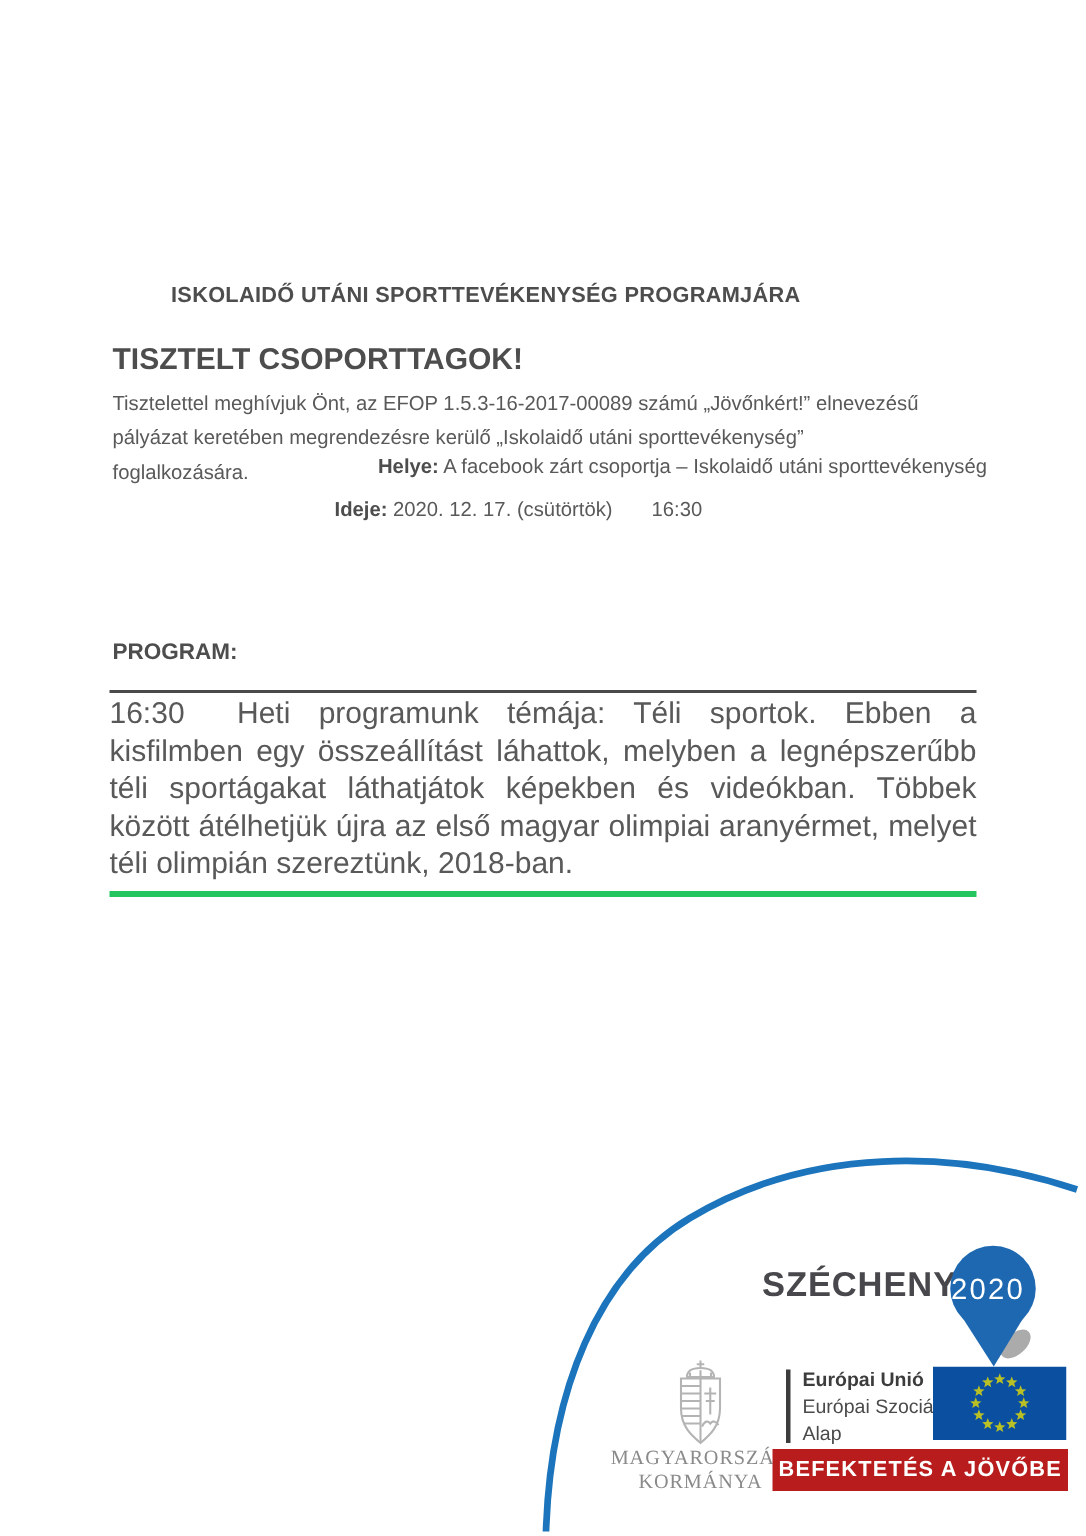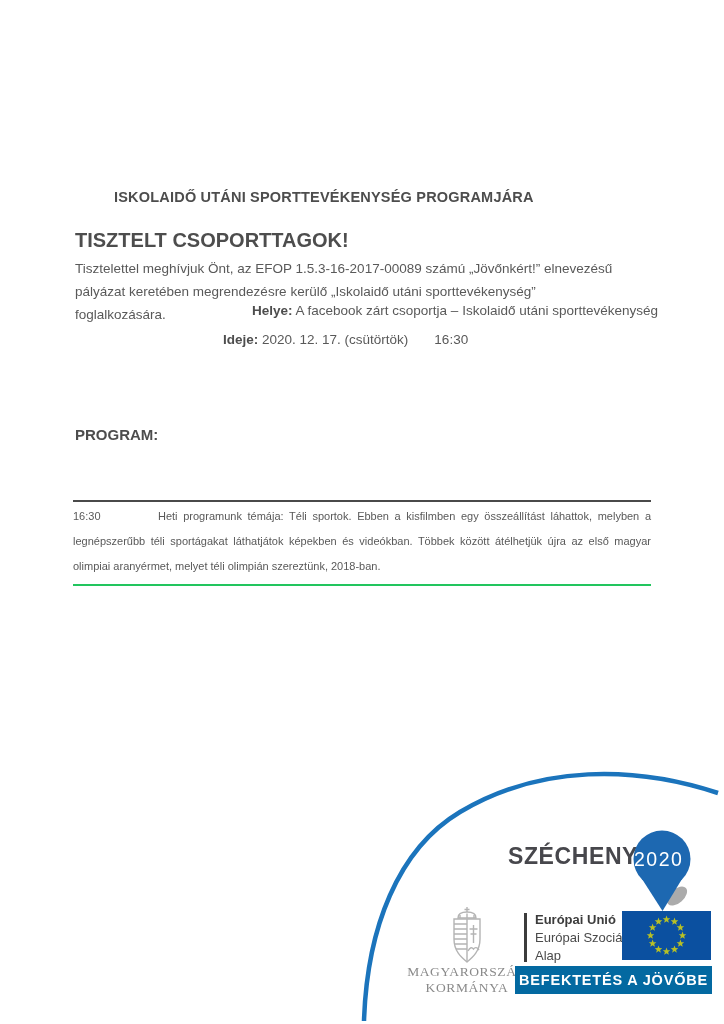--- a/index.html
+++ b/index.html
@@ -40,25 +40,24 @@
   .time-line{left:223px;top:332px;}
   .hour-gap{display:inline-block;width:26px;}
 
   .program-heading{
     left:75px;top:426px;
     font-size:15px;font-weight:bold;color:#4d4d4d;
   }
   .program-block{
     left:73px;top:460px;width:578px;
     border-top:2px solid #4a4a4a;
-    border-bottom:2px solid #22c55e;
+    border-bottom:4px solid #22c55e;
     padding:2px 0 5px 0;
-    font-size:11px;color:#595959;line-height:25px;
+    font-size:20px;color:#595959;line-height:25px;
     text-align:justify;
-    margin-top:40px;
   }
   .program-time{display:inline-block;width:85px;}
 
   .arc-svg{left:0;top:0;width:724px;height:1024px;pointer-events:none;}
 
   .szechenyi-text{
     left:508px;top:843px;
     font-size:23px;font-weight:bold;color:#47474c;
     letter-spacing:0.6px;
   }
@@ -76,21 +75,21 @@
     left:524px;top:913px;width:2.5px;height:49px;background:#3c3c3c;
   }
   .eu-text{
     left:535px;top:911px;
     font-size:13px;color:#4a4a4a;line-height:18px;
   }
   .eu-text .b1{font-weight:bold;color:#3c3c3c;}
   .eu-flag-svg{left:622px;top:911px;}
   .invest-badge{
     left:515px;top:966px;width:197px;height:28px;
-    background:#0369a1;color:#ffffff;
+    background:#b91c1c;color:#ffffff;
     font-size:14.5px;font-weight:bold;letter-spacing:0.8px;
     text-align:center;line-height:29px;
   }
 </style>
 </head>
 <body>
 
 <div class="page">
 
   <div class="abs doc-subtitle">ISKOLAIDŐ UTÁNI SPORTTEVÉKENYSÉG PROGRAMJÁRA</div>

